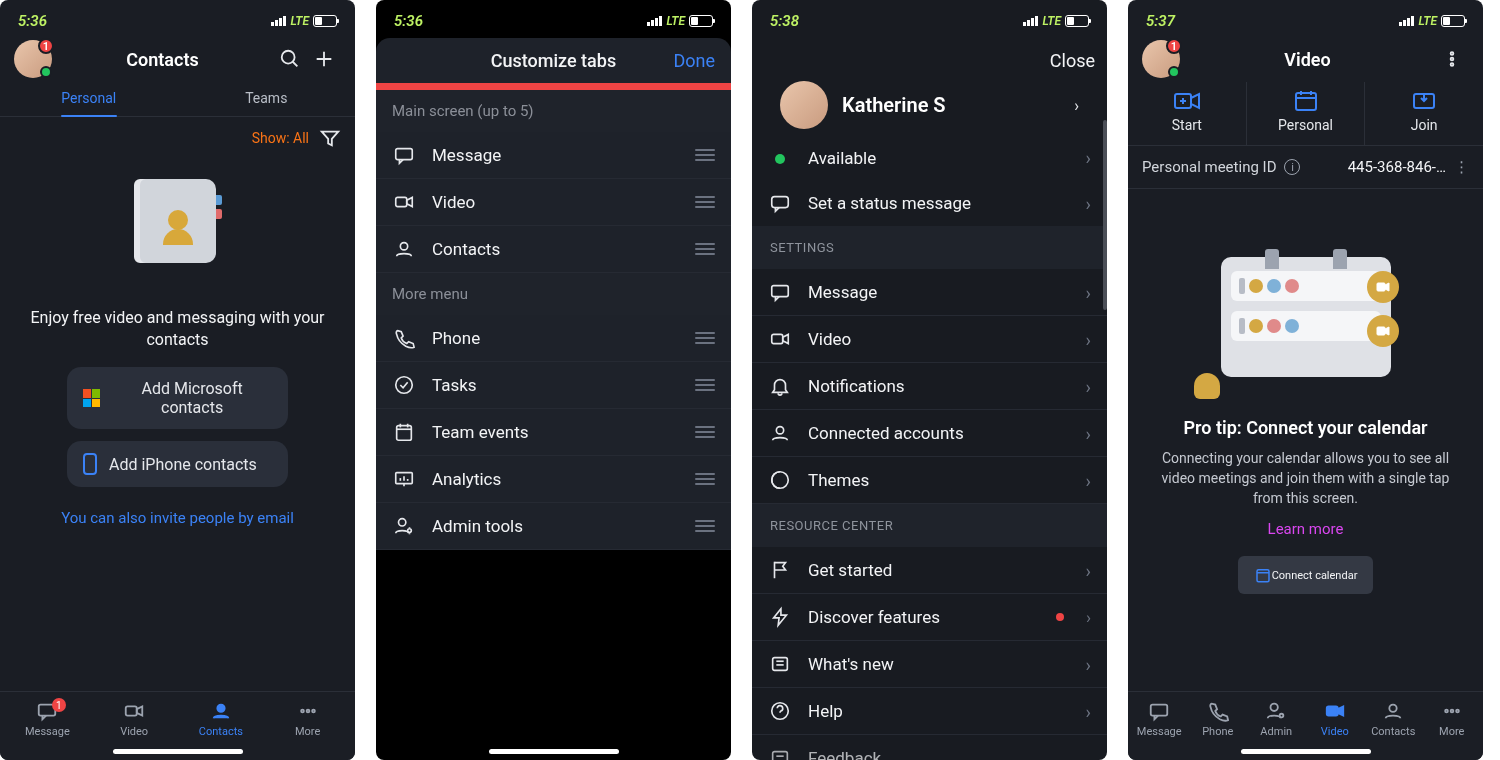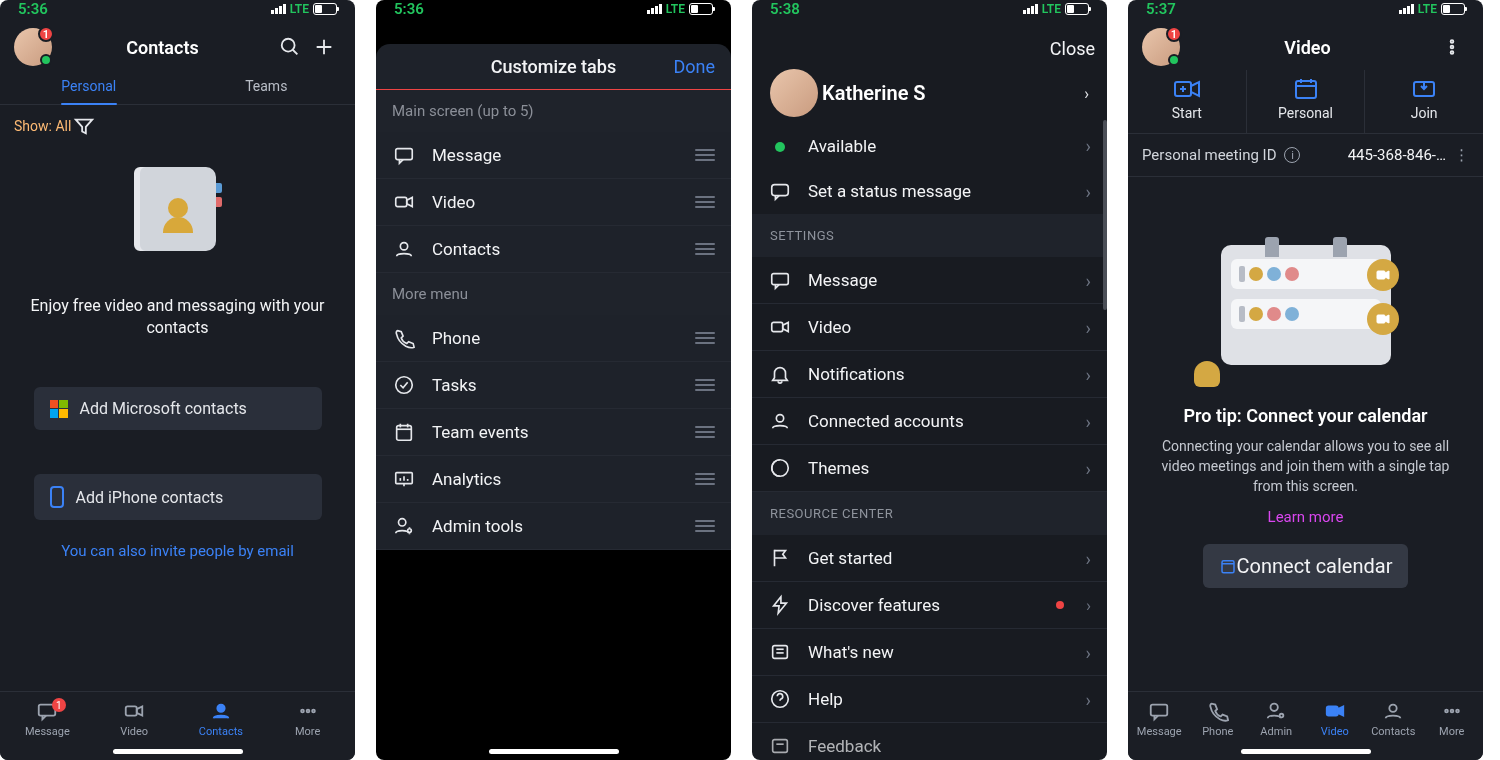--- a/index.html
+++ b/index.html
@@ -1,49 +1,49 @@
 <!DOCTYPE html>
 <html><head>
 <meta charset="utf-8">
 <style>
   *{box-sizing:border-box;margin:0;padding:0;font-family:-apple-system,BlinkMacSystemFont,"Segoe UI",Roboto,sans-serif;}
   body{background:#fff;display:flex;gap:21px;padding:0;justify-content:flex-start;width:1500px;height:760px;}
   .phone{width:355px;height:760px;background:#1a1d24;border-radius:8px;overflow:hidden;position:relative;color:#e5e7eb;flex-shrink:0;}
   
-  .status{display:flex;justify-content:space-between;align-items:center;padding:0 18px 6px;font-size:15px;font-weight:600;color:#22c55e;}
+  .status{display:flex;justify-content:space-between;align-items:center;padding:12px 18px 6px;font-size:15px;font-weight:600;color:#bef264;font-style:italic;}
   .status .right{display:flex;align-items:center;gap:4px;font-size:12px;}
   .sig{display:inline-flex;align-items:flex-end;gap:1px;}
   .sig span{width:3px;background:#fff;display:inline-block;}
   .sig span:nth-child(1){height:4px}.sig span:nth-child(2){height:6px}.sig span:nth-child(3){height:8px}.sig span:nth-child(4){height:10px}
   .bat{width:24px;height:12px;border:1px solid #fff;border-radius:3px;position:relative;}
   .bat::after{content:"";position:absolute;right:-3px;top:3px;width:2px;height:4px;background:#fff;border-radius:0 1px 1px 0;}
   .bat .fill{position:absolute;left:1px;top:1px;bottom:1px;width:7px;background:#fff;border-radius:1px;}
   
   .hdr{display:flex;align-items:center;padding:6px 14px;height:46px;}
   .hdr .title{flex:1;text-align:center;font-size:18px;font-weight:600;color:#fff;}
   .avatar{width:38px;height:38px;border-radius:50%;background:linear-gradient(135deg,#e9c6ac,#c99b7f);position:relative;flex-shrink:0;}
   .badge{position:absolute;top:-2px;right:-2px;background:#ef4444;color:#fff;font-size:11px;min-width:16px;height:16px;border-radius:8px;display:flex;align-items:center;justify-content:center;font-weight:600;border:2px solid #1a1d24;}
   .presence{position:absolute;bottom:0;right:0;width:12px;height:12px;border-radius:50%;background:#22c55e;border:2px solid #1a1d24;}
   .icbtn{width:34px;height:34px;display:flex;align-items:center;justify-content:center;color:#e5e7eb;}
   .icbtn svg{width:22px;height:22px;stroke:#e5e7eb;fill:none;stroke-width:2;}
   
   .subtabs{display:flex;border-bottom:1px solid #2b2f38;}
   .subtabs .tab{flex:1;text-align:center;padding:8px 0 10px;font-size:14px;color:#b9bec7;position:relative;}
   .subtabs .tab.active{color:#3b82f6;}
   .subtabs .tab.active::after{content:"";position:absolute;bottom:-1px;left:50%;transform:translateX(-50%);width:56px;height:2px;background:#3b82f6;border-radius:2px;}
-  .showrow{display:flex;justify-content:flex-start;align-items:center;gap:2px;padding:10px 14px;color:#fdba74;font-size:14px;}
+  .showrow{display:flex;justify-content:flex-end;align-items:center;gap:10px;padding:10px 14px;color:#f97316;font-size:14px;}
   
   .empty{display:flex;flex-direction:column;align-items:center;padding:10px 24px 0;text-align:center;}
   .book{width:76px;height:84px;background:#d1d5db;border-radius:6px 10px 10px 6px;position:relative;margin:10px 0 16px;box-shadow:-6px 0 0 #e5e7eb;}
   .book::before{content:"";position:absolute;left:50%;top:50%;transform:translate(-50%,-55%);width:20px;height:20px;border-radius:50%;background:#d8a83a;}
   .book::after{content:"";position:absolute;left:50%;top:60%;transform:translateX(-50%);width:30px;height:16px;border-radius:16px 16px 0 0;background:#d8a83a;}
   .bookclip{position:absolute;right:-6px;top:16px;width:6px;height:10px;background:#5b9bd5;border-radius:0 2px 2px 0;}
   .bookclip.r{top:30px;background:#e06b6b;}
   .empty .h{font-size:16px;color:#f3f4f6;line-height:22px;margin-bottom:16px;margin-top:28px;}
-  .addbtn{width:288px;background:#2a2f3a;border-radius:6px;padding:12px 16px;display:flex;align-items:center;gap:12px;color:#e5e7eb;font-size:16px;margin-bottom:12px;margin-top:32px;}
+  .addbtn{width:221px;background:#2a2f3a;border-radius:14px;padding:12px 16px;display:flex;align-items:center;gap:12px;color:#e5e7eb;font-size:16px;margin-bottom:12px;}
   .addbtn .sq{width:18px;height:18px;display:grid;grid-template:1fr 1fr/1fr 1fr;gap:1px;}
   .addbtn .sq span:nth-child(1){background:#f25022}.addbtn .sq span:nth-child(2){background:#7fba00}.addbtn .sq span:nth-child(3){background:#00a4ef}.addbtn .sq span:nth-child(4){background:#ffb900}
   .gico{width:18px;height:18px;border-radius:50%;background:conic-gradient(#ea4335 0 25%,#fbbc05 0 50%,#34a853 0 75%,#4285f4 0 100%);}
   .phico{width:14px;height:22px;border:2px solid #3b82f6;border-radius:4px;}
   .link{color:#3b82f6;font-size:15px;margin-top:10px;}
   
   .bbar{position:absolute;bottom:0;left:0;right:0;display:flex;padding:8px 4px 22px;background:#1b1e25;border-top:1px solid #2b2f38;}
   .bbar .bi{flex:1;display:flex;flex-direction:column;align-items:center;gap:3px;font-size:11px;color:#9ca3af;position:relative;}
   .bbar .bi.active{color:#3b82f6;}
   .bbar .bi svg{width:22px;height:22px;stroke:currentColor;fill:none;stroke-width:2;}
@@ -52,26 +52,26 @@
   .homebar{position:absolute;bottom:6px;left:50%;transform:translateX(-50%);width:130px;height:5px;background:#fff;border-radius:3px;}
   
   .section-head{padding:12px 16px;color:#8b8f98;font-size:15px;background:#1f232b;}
   .row{display:flex;align-items:center;gap:16px;padding:12px 16px;border-bottom:1px solid #262a33;font-size:17px;color:#f3f4f6;}
   .row .ric{width:24px;display:flex;align-items:center;justify-content:center;}
   .row .ric svg{width:22px;height:22px;stroke:#e5e7eb;fill:none;stroke-width:1.8;}
   .row .grip{margin-left:auto;display:flex;flex-direction:column;gap:3px;}
   .row .grip span{width:20px;height:2px;background:#6b7280;border-radius:1px;}
   .row .chev{margin-left:auto;color:#6b7280;font-size:18px;}
   .reddot{width:8px;height:8px;border-radius:50%;background:#ef4444;margin-left:-6px;}
-  .sheet-hdr{display:flex;align-items:center;padding:12px 16px;border-bottom:1px solid #ef4444;margin-top:20px;background:#1e222a;border-radius:14px 14px 0 0;}
+  .sheet-hdr{display:flex;align-items:center;padding:12px 16px;border-bottom:7px solid #ef4444;margin-top:2px;background:#1e222a;border-radius:14px 14px 0 0;}
   .sheet-hdr .title{flex:1;text-align:center;font-size:18px;color:#f3f4f6;font-weight:500;}
   .sheet-hdr .done{color:#3b82f6;font-size:18px;position:absolute;right:16px;}
   
   .close{text-align:right;padding:14px 12px 0;font-size:18px;color:#f3f4f6;}
-  .prow{display:flex;align-items:center;gap:4px;padding:10px 18px;}
+  .prow{display:flex;align-items:center;gap:14px;padding:10px 28px;}
   .pav{width:48px;height:48px;border-radius:50%;background:linear-gradient(135deg,#e9c6ac,#c99b7f);}
   .pname{font-size:20px;font-weight:600;color:#fff;flex:1;}
   .secthead{padding:14px 18px 6px;color:#8e939c;font-size:13px;letter-spacing:.5px;}
   .scrollhint{position:absolute;right:0;top:120px;width:4px;height:190px;background:#4b4f57;border-radius:2px;}
   
   .vactions{display:flex;border-bottom:1px solid #2b2f38;}
   .vactions .va{flex:1;display:flex;flex-direction:column;align-items:center;gap:5px;padding:8px 0 12px;font-size:14px;color:#e5e7eb;border-right:1px solid #2b2f38;}
   .vactions .va:last-child{border-right:none;}
   .vactions .va svg{width:28px;height:22px;stroke:#3b82f6;fill:none;stroke-width:2;}
   .pmi{display:flex;align-items:center;gap:8px;padding:12px 14px;font-size:15px;color:#e5e7eb;border-bottom:1px solid #2b2f38;}
@@ -86,21 +86,21 @@
   .tip .clip{position:absolute;width:14px;height:20px;background:#9ca3af;border-radius:3px 3px 0 0;top:-8px;}
   .tip .clip.l{left:44px}.tip .clip.r{right:44px}
   .tip .line{height:30px;background:#f5f6f8;border-radius:6px;margin-bottom:10px;display:flex;align-items:center;gap:4px;padding:0 8px;}
   .tip .d{width:14px;height:14px;border-radius:50%;}
   .tip .vcir{position:absolute;right:-8px;width:32px;height:32px;border-radius:50%;background:#d4a843;display:flex;align-items:center;justify-content:center;}
   .tip .vcir.t{top:14px}.tip .vcir.b{top:58px}
   .tip .bell{position:absolute;left:-14px;bottom:-2px;width:26px;height:26px;background:#d4a843;border-radius:50% 50% 6px 6px;}
   .tip h3{font-size:18px;font-weight:600;color:#fff;margin-bottom:10px;}
   .tip p{font-size:14px;color:#c5c9d1;line-height:20px;margin-bottom:12px;}
   .tip .lm{color:#d946ef;font-size:15px;display:block;margin-bottom:18px;}
-  .tip .cbtn{display:inline-flex;align-items:center;gap:0;background:#343944;padding:10px 16px;border-radius:6px;color:#f3f4f6;font-size:20px;}
+  .tip .cbtn{display:inline-flex;align-items:center;gap:0;background:#343944;padding:10px 16px;border-radius:6px;color:#f3f4f6;font-size:11px;}
 </style>
 </head>
 <body>
 
 <div class="phone">
   <div class="status">
     <span>5:36</span>
     <span class="right">
       <span class="sig">
           <span></span>

